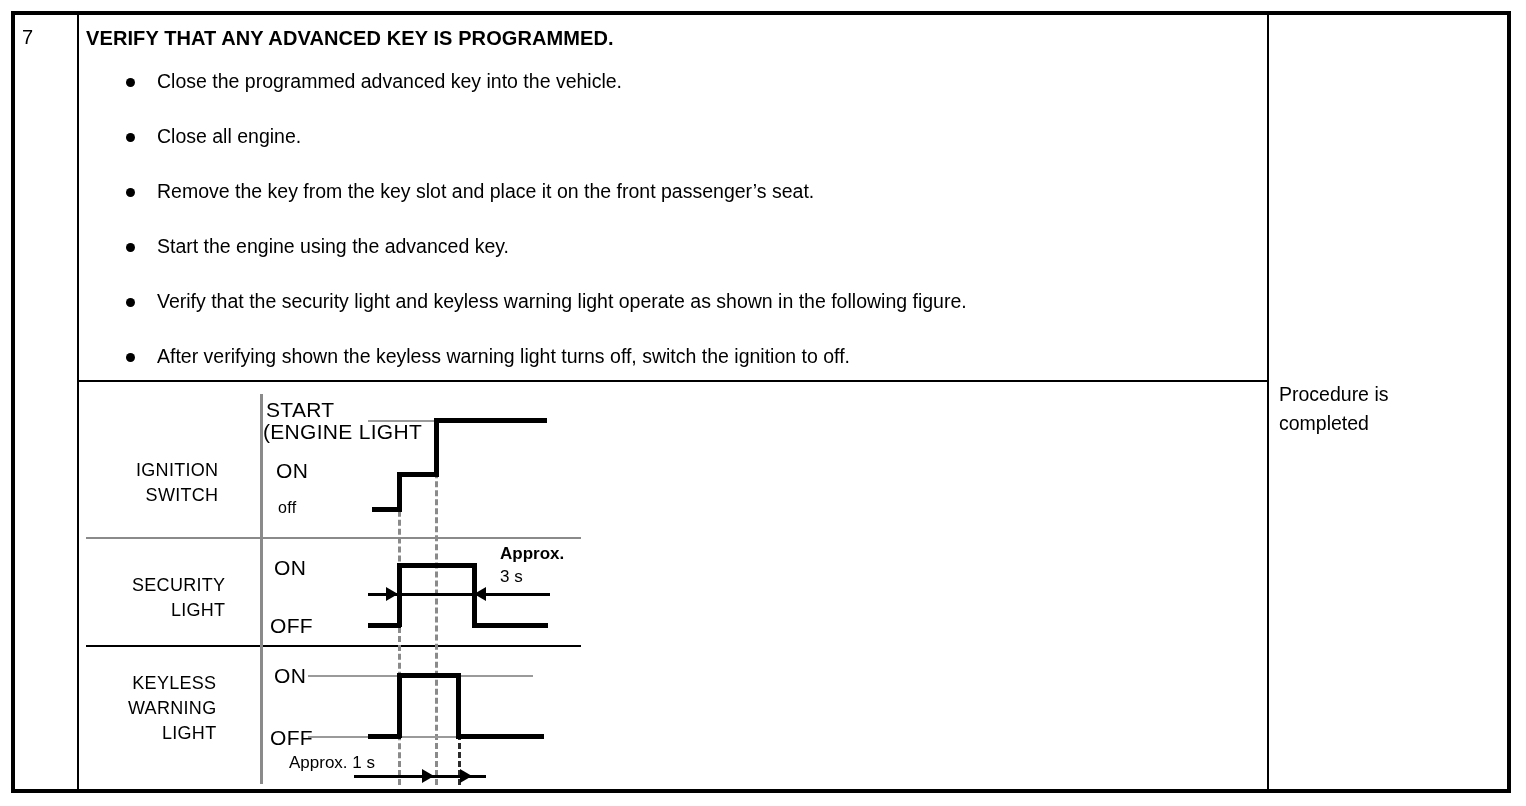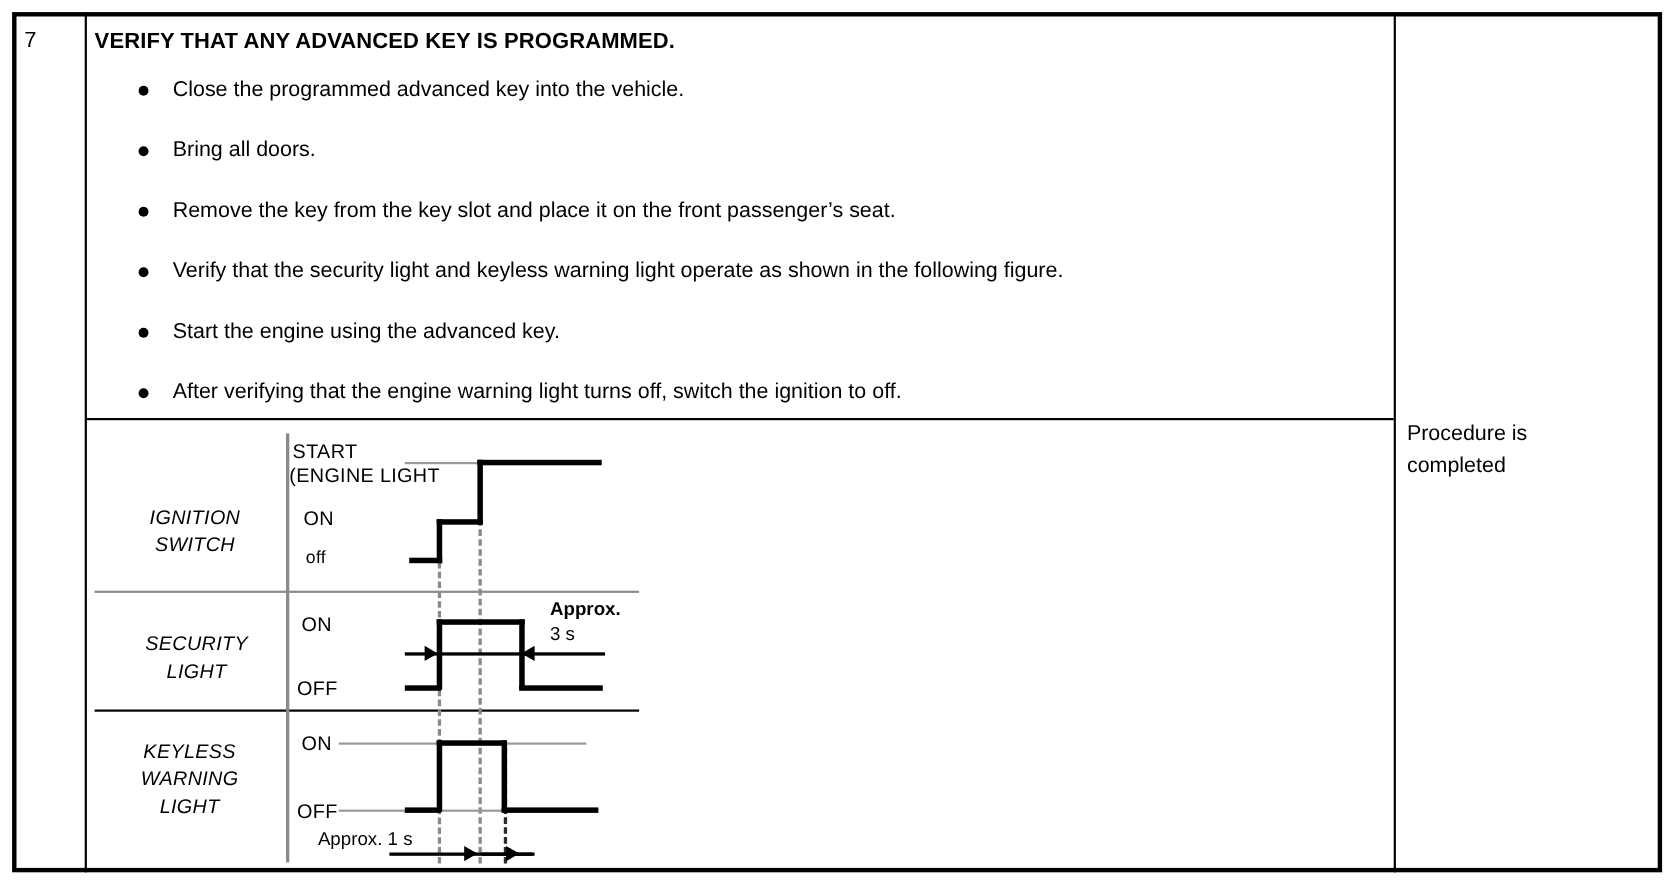--- a/index.html
+++ b/index.html
@@ -86,31 +86,30 @@
   .sep-mid2{ left:8px; top:265px; width:495px; height:2px; background:#000; }
 
   
   .axis-v{ position:absolute; left:182px; top:14px; width:3px; height:390px; background:#8a8a8a;}
 
   
   .row-label{
     position:absolute;
     font-size:18px; line-height:25px;
     letter-spacing:.3px;
-    text-align:center;
-    font-style:italic;
+    text-align:right;
   }
   #lbl-ignition{ left:58px; top:78px; }
   #lbl-security{ left:54px; top:193px; }
   #lbl-keyless{  left:50px; top:291px; }
 
   
   .state-label{
     position:absolute;
-    font-size:18px; line-height:22px;
+    font-size:21px; line-height:22px;
     letter-spacing:.3px;
     white-space:nowrap;
   }
   #st-start   { left:188px; top:19px; }
   #st-engstart{ left:185px; top:41px; }
   #st-ig-on   { left:198px; top:80px; }
   #st-ig-off  { left:200px; top:117px; font-size:16px;}
   #st-sec-on  { left:196px; top:177px; }
   #st-sec-off { left:192px; top:235px; }
   #st-key-on  { left:196px; top:285px; }
@@ -164,37 +163,37 @@
 
   <div class="title">VERIFY THAT ANY ADVANCED KEY IS PROGRAMMED.</div>
 
   <div class="bullets">
     <div class="bullet-row">
       <span class="bullet-dot"></span>
       <span class="bullet-text">Close the programmed advanced key into the vehicle.</span>
     </div>
     <div class="bullet-row">
       <span class="bullet-dot"></span>
-      <span class="bullet-text">Bring all doors.</span>
+      <span class="bullet-text">Close all engine.</span>
     </div>
     <div class="bullet-row">
       <span class="bullet-dot"></span>
       <span class="bullet-text">Remove the key from the key slot and place it on the front passenger’s seat.</span>
     </div>
     <div class="bullet-row">
       <span class="bullet-dot"></span>
+      <span class="bullet-text">Start the engine using the advanced key.</span>
+    </div>
+    <div class="bullet-row">
+      <span class="bullet-dot"></span>
       <span class="bullet-text">Verify that the security light and keyless warning light operate as shown in the following figure.</span>
     </div>
     <div class="bullet-row">
       <span class="bullet-dot"></span>
-      <span class="bullet-text">Start the engine using the advanced key.</span>
-    </div>
-    <div class="bullet-row">
-      <span class="bullet-dot"></span>
-      <span class="bullet-text">After verifying that the engine warning light turns off, switch the ignition to off.</span>
+      <span class="bullet-text">After verifying shown the keyless warning light turns off, switch the ignition to off.</span>
     </div>
   </div>
 
   <div class="result-text">
     <div>Procedure is</div>
     <div>completed</div>
   </div>
 
   <div class="diagram">
 

